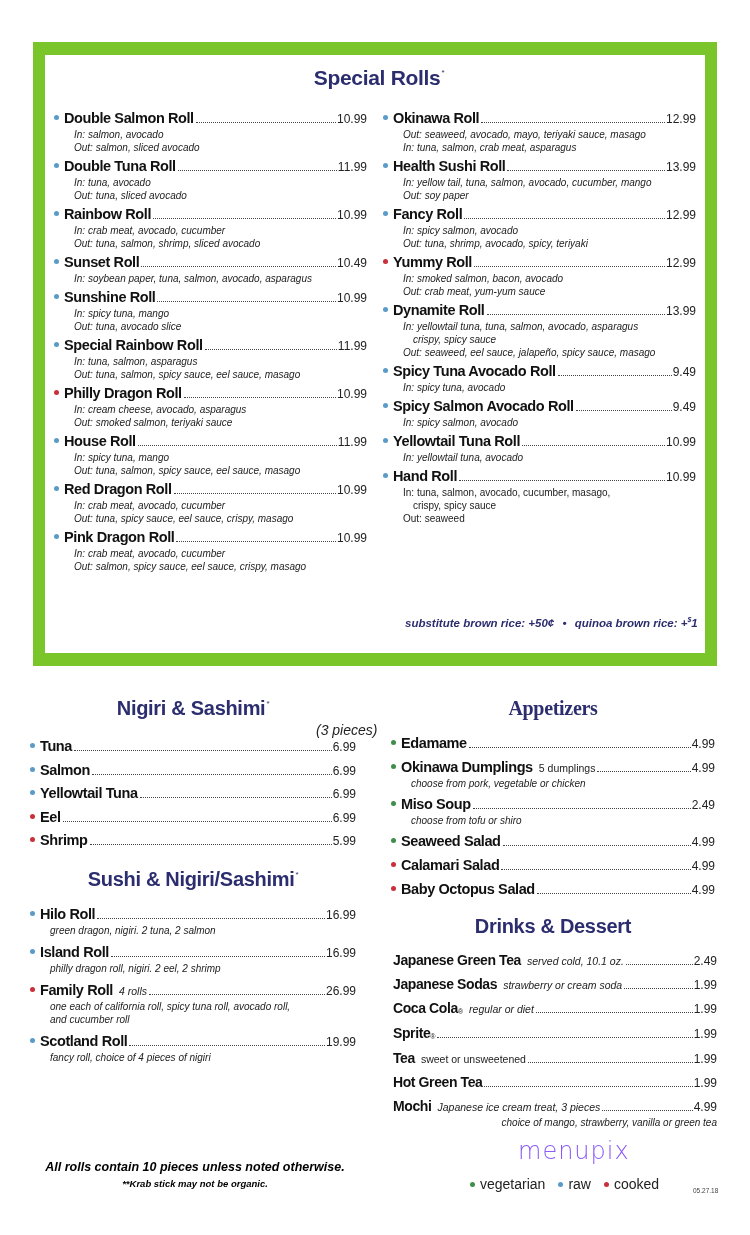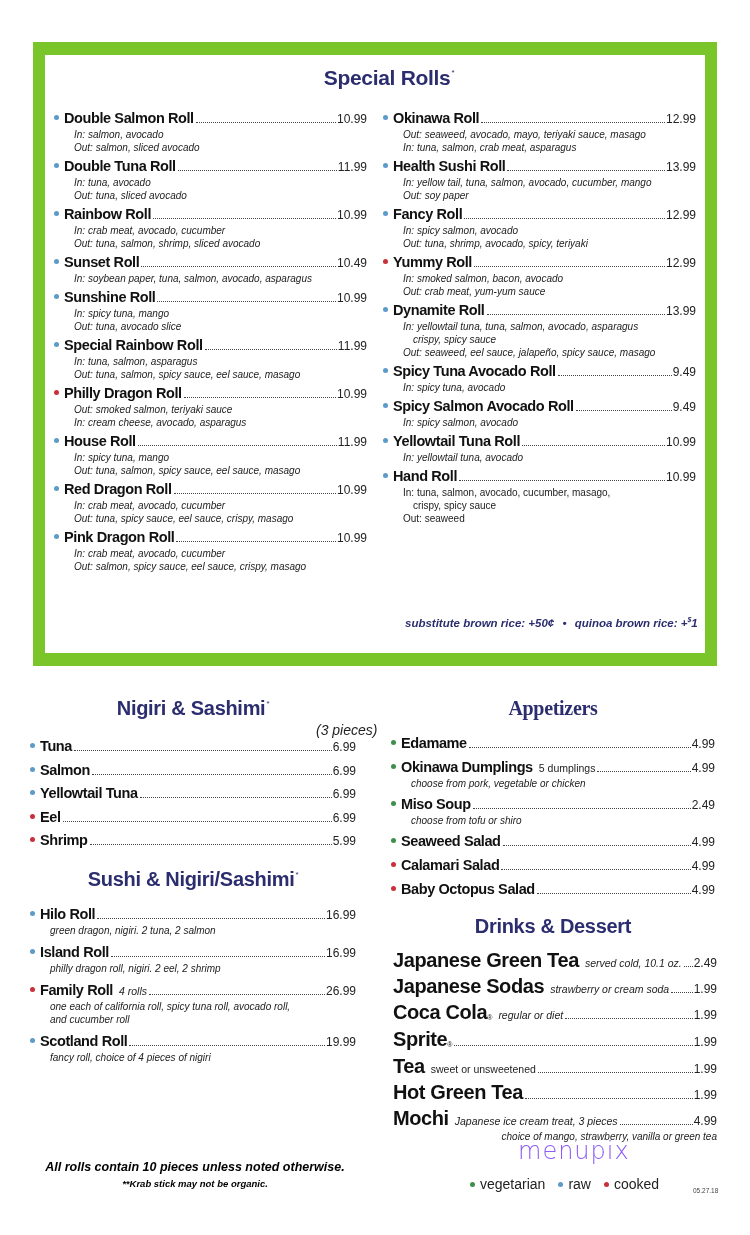--- a/index.html
+++ b/index.html
@@ -48,37 +48,37 @@
   .lower-left { left: 30px; width: 326px; }
   .lower-right { left: 391px; width: 324px; }
 
   .pieces-note { position: absolute; left: 316px; top: 722px; font-size: 14px; font-style: italic; color: #222; }
 
   .nigiri .item { height: 23.5px; }
   .combo .item { margin-bottom: 7px; }
   .apps .item { margin-bottom: 6px; }
   .drinks .item { margin-bottom: 6px; }
   .drinks .item-line { }
-  .drinks .name { font-size: 20px; }
+  .drinks .name { font-size: 14px; }
   .drinks .desc { padding-left: 25px; text-align: right; }
   .reg { font-size: 7px; font-weight: normal; vertical-align: top; position: relative; top: 1px; }
 
   .footer-note { position: absolute; left: 0; width: 390px; text-align: center; color: #000000; font-style: italic; font-weight: bold; }
   .legend { position: absolute; left: 470px; top: 1176px; display: flex; align-items: center; font-size: 14px; color: #222; white-space: nowrap; }
   .legend .lg { display: flex; align-items: center; margin-right: 13px; }
   .legend .dot { top: 0; margin-right: 5px; }
   .watermark { position: absolute; left: 518px; top: 1137px; font-size: 24px; color: #8b5cf6; letter-spacing: 1px; font-family: "DejaVu Sans", sans-serif; font-weight: 200; }
   .date-code { position: absolute; left: 693px; top: 1187px; font-size: 6.5px; color: #444; }
 </style>
 </head>
 <body>
 
 <div class="special-box"></div>
 
-<div class="section-title" style="left:47px; width:684px; top:66px; font-size:21px;">
+<div class="section-title" style="left:37px; width:684px; top:66px; font-size:21px;">
   <span>Special Rolls</span><sup>*</sup>
 </div>
 
 <div class="col sr-left" id="sr-left">
     <div class="item">
       <div class="item-line">
         <span class="dot raw"></span>
         <span class="name">Double Salmon Roll</span>
         <span class="leader"></span>
         <span class="price">10.99</span>
@@ -135,22 +135,22 @@
       <div class="desc"><span>In: tuna, salmon, asparagus</span></div>
       <div class="desc"><span>Out: tuna, salmon, spicy sauce, eel sauce, masago</span></div>
     </div>
     <div class="item">
       <div class="item-line">
         <span class="dot cooked"></span>
         <span class="name">Philly Dragon Roll</span>
         <span class="leader"></span>
         <span class="price">10.99</span>
       </div>
+      <div class="desc"><span>In: cream cheese, avocado, asparagus</span></div>
       <div class="desc"><span>Out: smoked salmon, teriyaki sauce</span></div>
-      <div class="desc"><span>In: cream cheese, avocado, asparagus</span></div>
     </div>
     <div class="item">
       <div class="item-line">
         <span class="dot raw"></span>
         <span class="name">House Roll</span>
         <span class="leader"></span>
         <span class="price">11.99</span>
       </div>
       <div class="desc"><span>In: spicy tuna, mango</span></div>
       <div class="desc"><span>Out: tuna, salmon, spicy sauce, eel sauce, masago</span></div>

